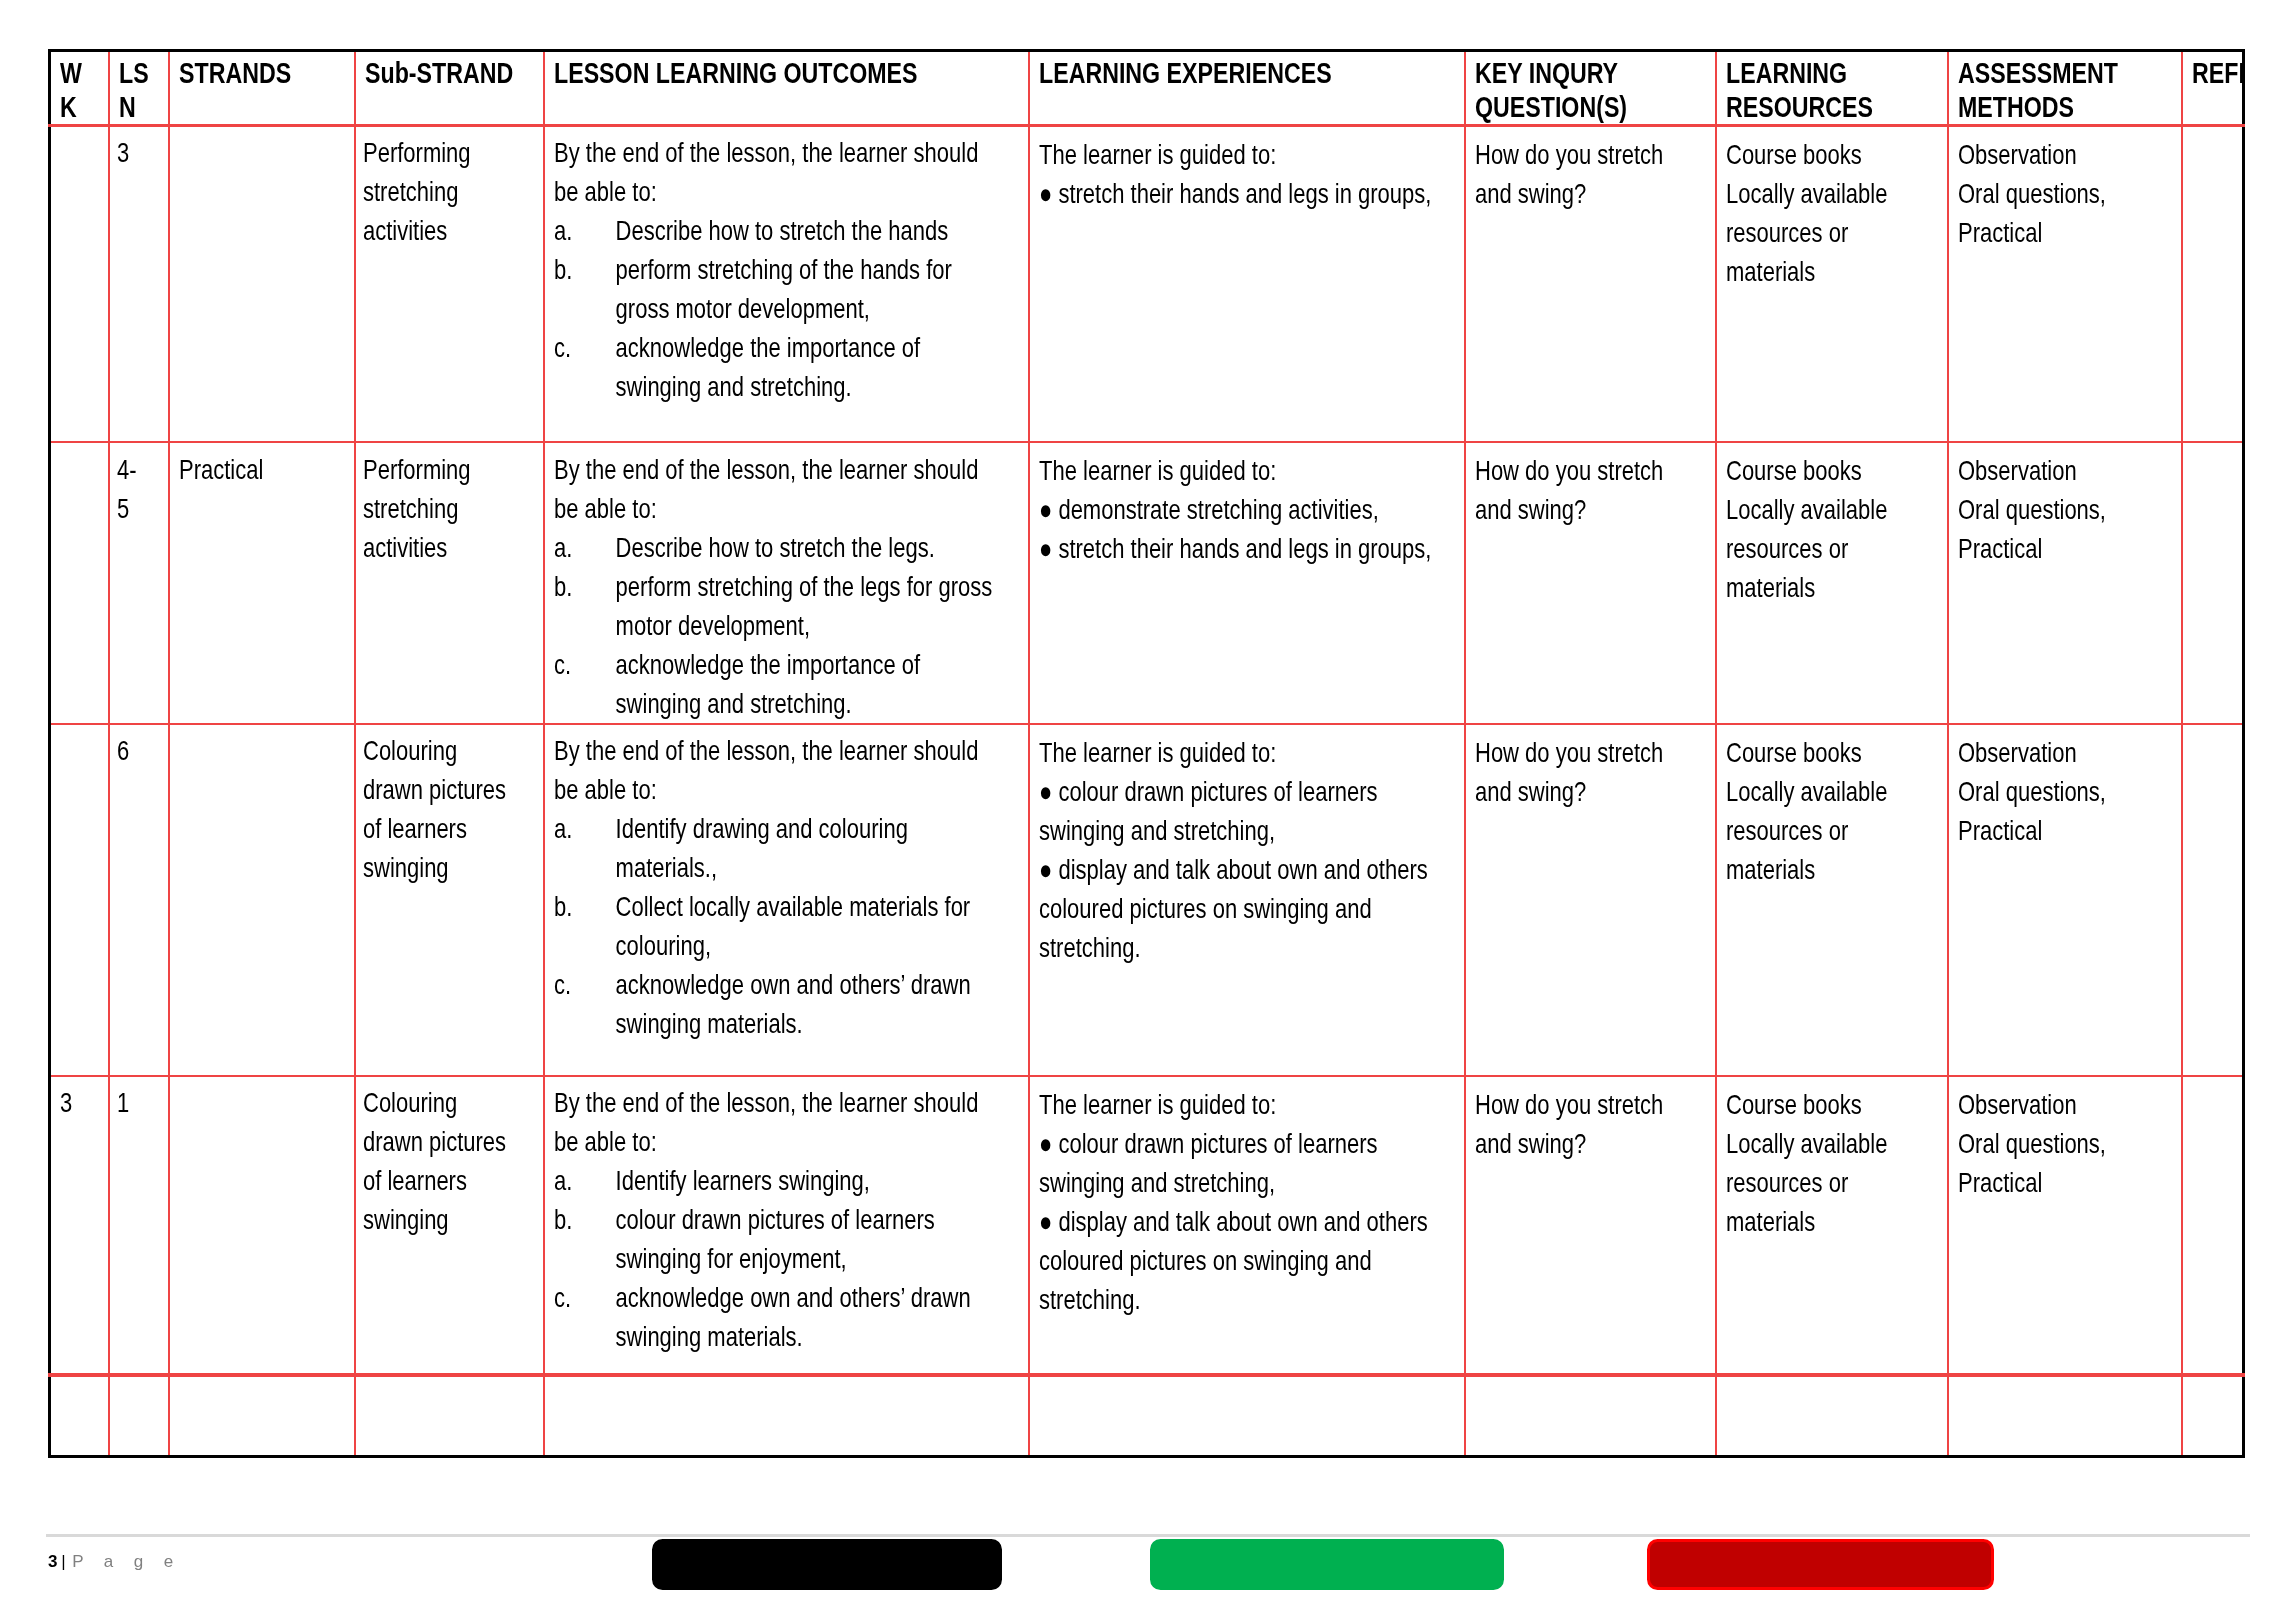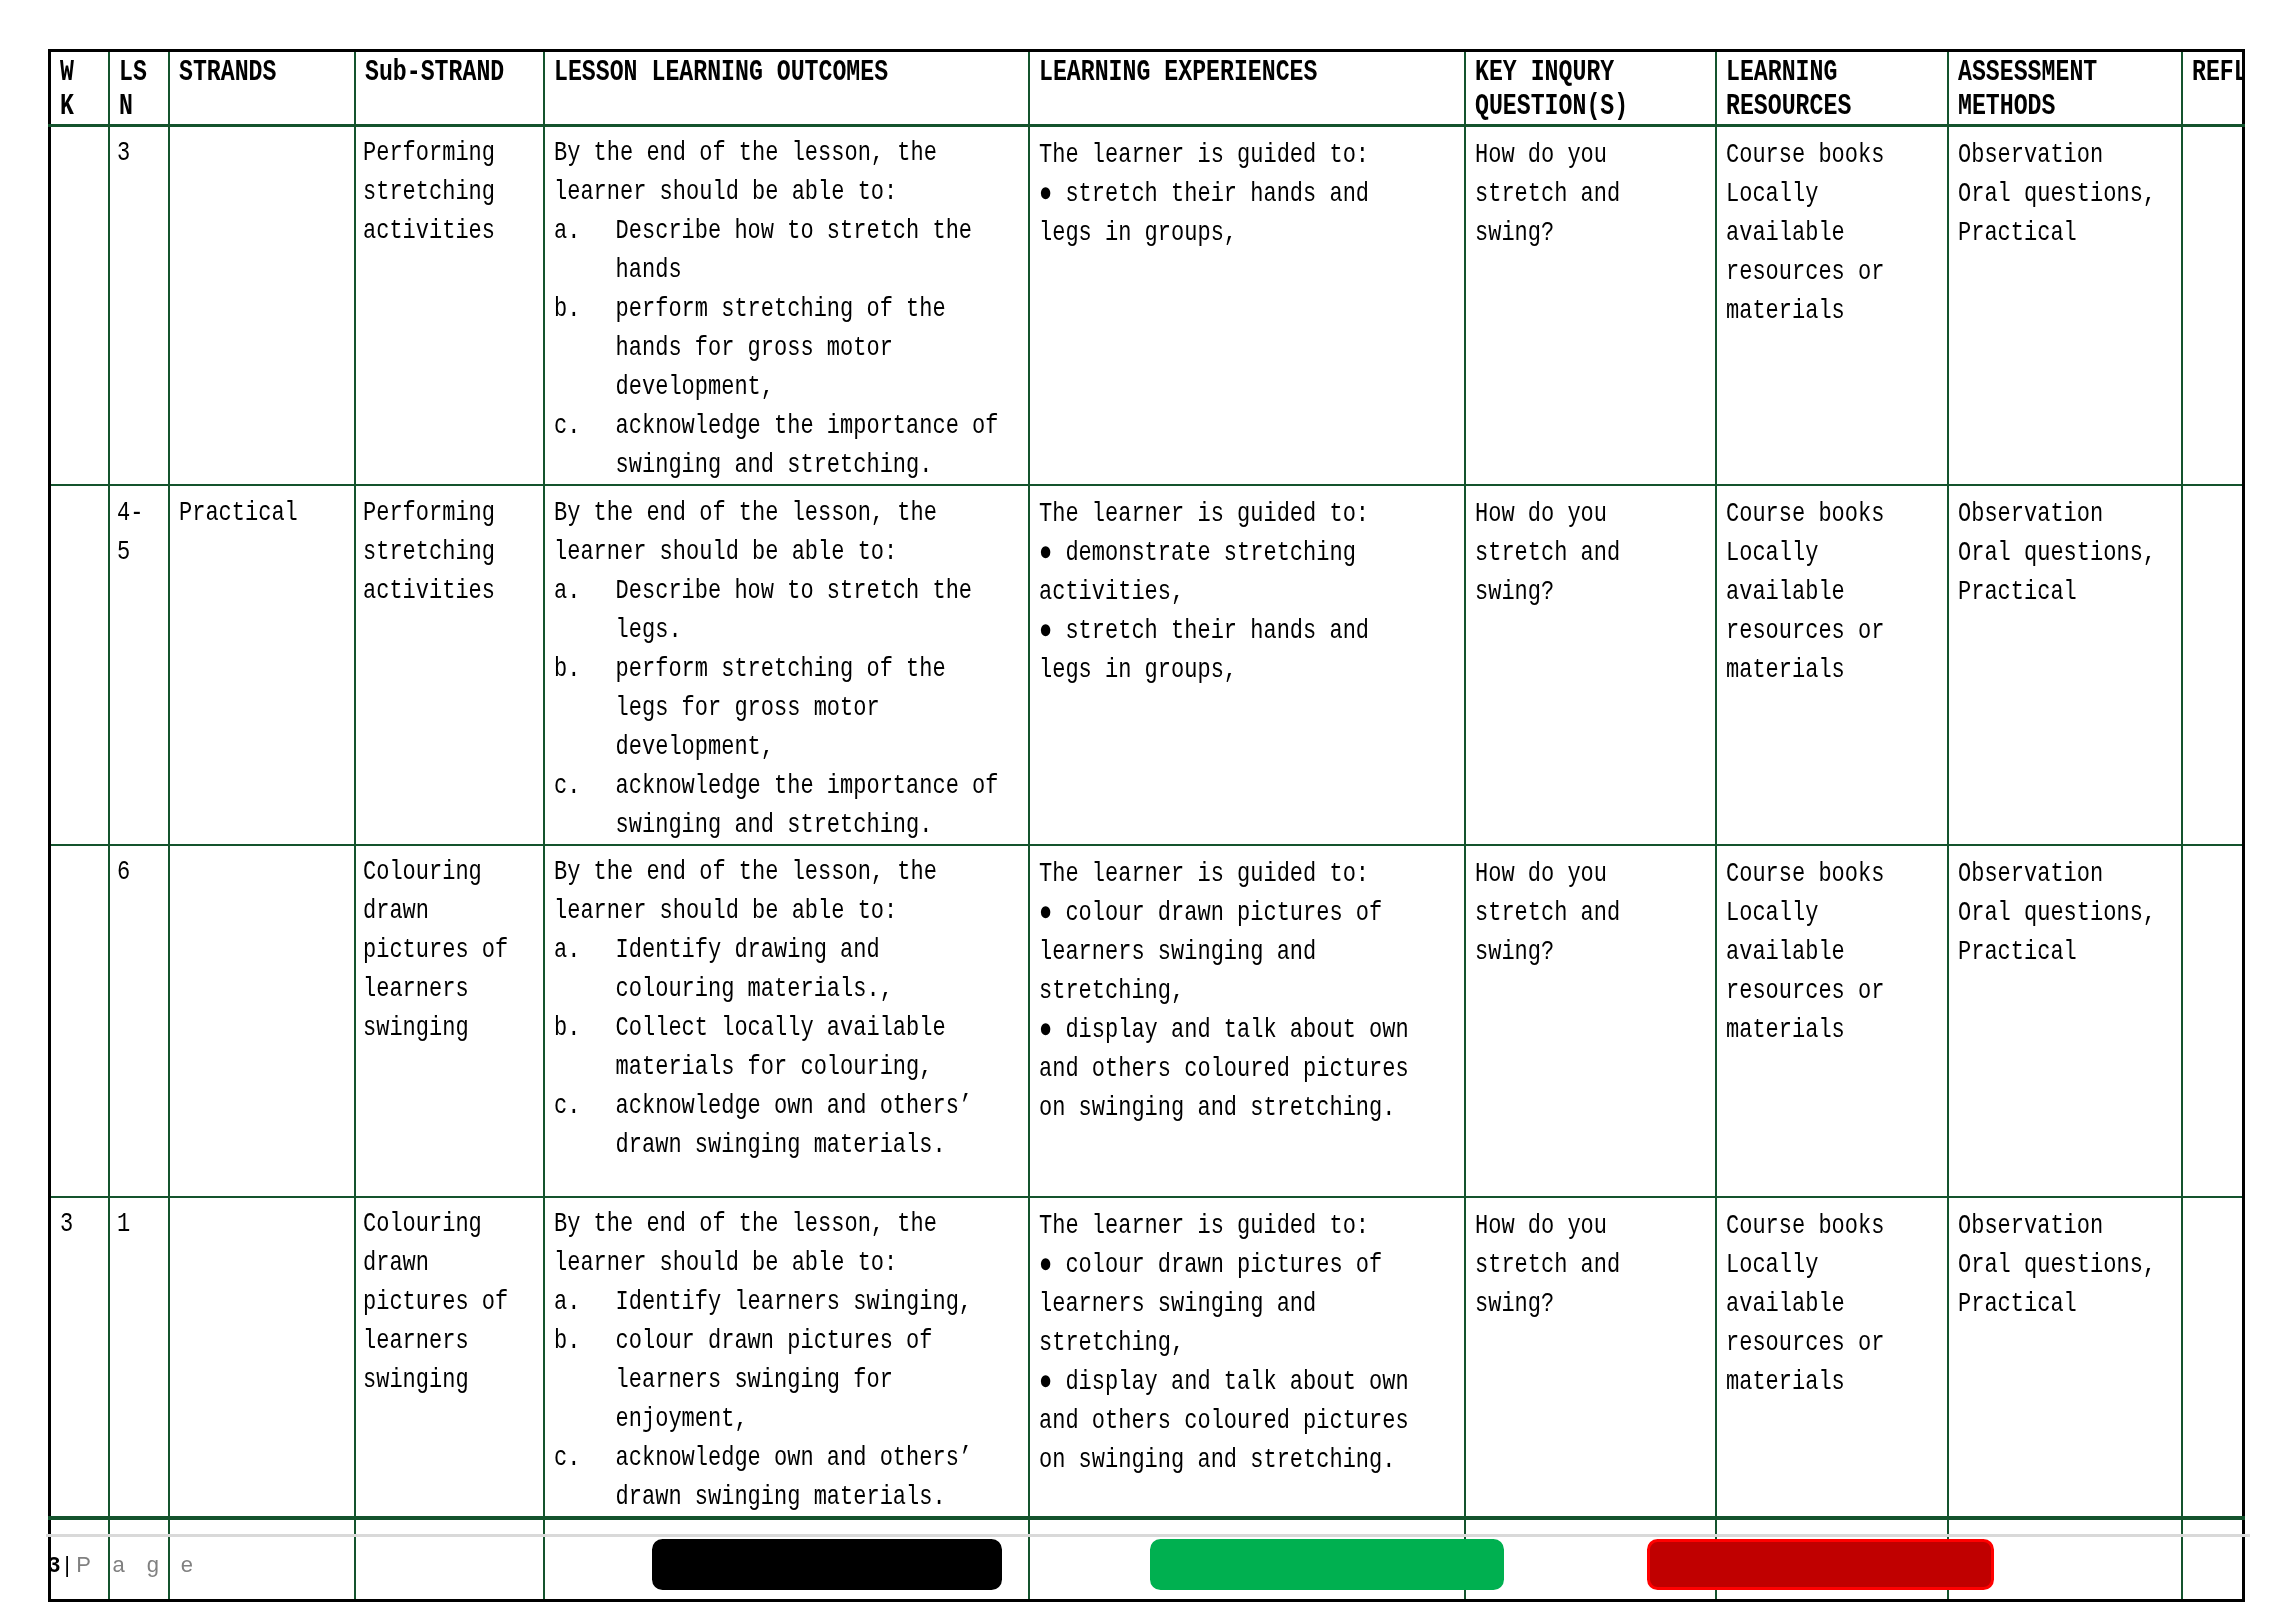--- a/index.html
+++ b/index.html
@@ -8,22 +8,22 @@
     font-family:"Liberation Sans", sans-serif;color:#000;
     -webkit-font-smoothing:antialiased;
   }
   
   .tablewrap{position:absolute;left:48px;top:49px;}
   table.sow{
     border-collapse:collapse;table-layout:fixed;width:2195px;
     border:3.9px solid #000;
   }
   table.sow td{
-    border:2px solid #14532d;vertical-align:top;overflow:hidden;
-    font-size:27.5px;line-height:39px;font-family:Liberation Mono, monospace;
+    border:2px solid #ef4444;vertical-align:top;overflow:hidden;
+    font-size:27.5px;line-height:39px;
   }
   tr.header-row{height:73px;}
   tr.header-row td{border-bottom-width:3.3px;font-weight:bold;font-size:29px;line-height:34px;padding:3.9px 6.5px 0 9.2px;}
   tr.row-0{height:317px;}
   tr.row-1{height:266px;}
   tr.row-2{height:352px;}
   tr.row-3{height:299px;}
   tr.row-3 td{border-bottom-width:4.6px;}
   tr.row-4{height:82px;}
   
@@ -40,21 +40,21 @@
   .c-assessment{padding:7.9px 9.8px 0 9.8px;}
   .c-refl{padding:6.5px 3.9px 0 6.5px;}
   .hdr-narrow-wk{max-width:22px;word-break:break-all;}
   .hdr-narrow-lsn{max-width:41px;word-break:break-all;}
   .lsn-val{max-width:33px;}
   .oitem{display:flex;}
   .oitem .m{flex:0 0 77px;}
   .oitem .t{flex:1;}
   
   .footer-rule{position:absolute;left:46px;top:1534px;width:2204px;height:3.3px;background:#D9D9D9;}
-  .footer-text{position:absolute;left:48px;top:1552px;font-size:22px;white-space:nowrap;}
+  .footer-text{position:absolute;left:48px;top:1552px;font-size:17px;white-space:nowrap;}
   .footer-text .num{font-weight:bold;color:#000;}
   .footer-text .sep{color:#000;font-weight:400;margin:0 6.5px 0 3.9px;}
   .footer-text .lbl{color:#808080;letter-spacing:7.9px;}
   .fbar{position:absolute;top:1539px;height:51px;border-radius:10.5px;box-sizing:border-box;}
   .fbar.b0{left:652px;width:350px;}
   .fbar.b1{left:1150px;width:354px;}
   .fbar.b2{left:1647px;width:347px;}
 </style>
 </head>
 <body>

